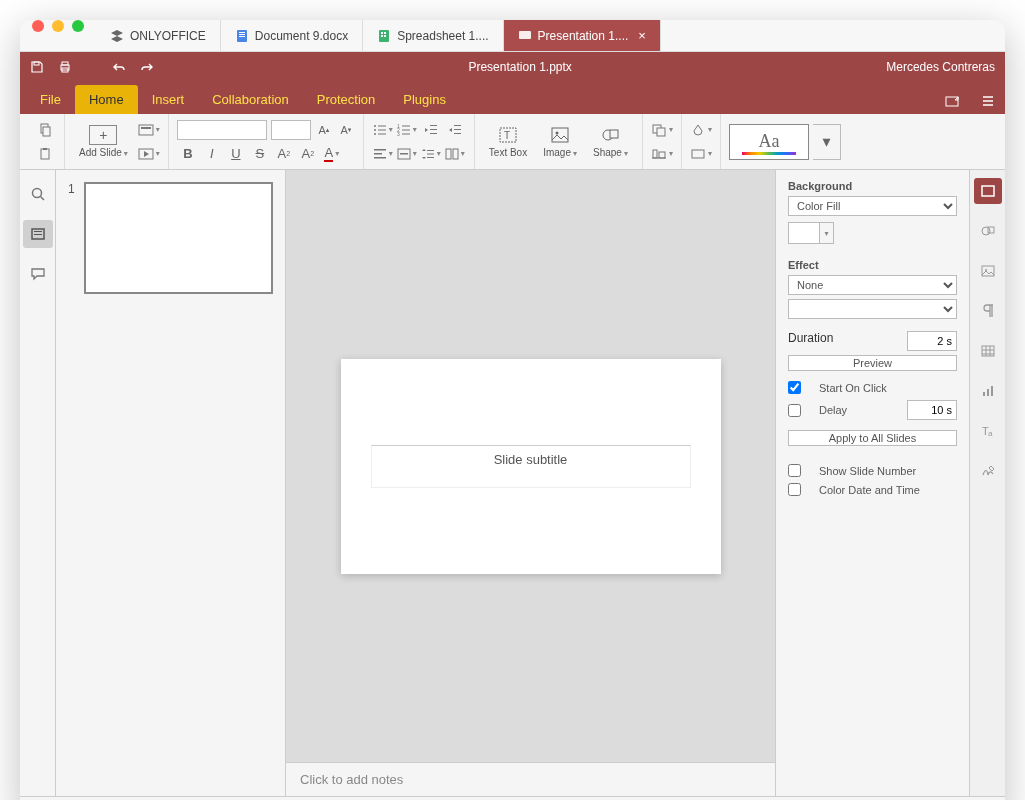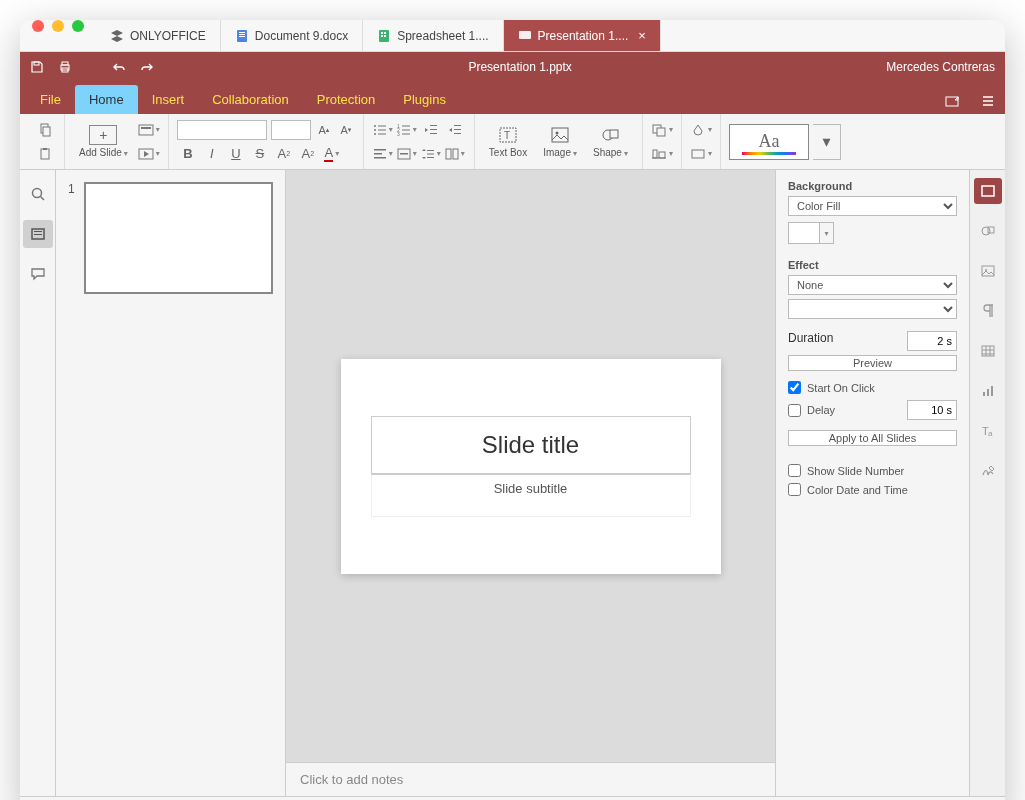--- a/index.html
+++ b/index.html
@@ -17,21 +17,21 @@
 
 
 .topstrip { background: #9d4646; color: #fff; display: flex; align-items: center; height: 30px; font-size: 12px; padding: 0 10px; }
 .topstrip .qicons { display: flex; gap: 14px; align-items: center; }
 .topstrip .docname { flex: 1; text-align: center; }
 .topstrip .right { display: flex; gap: 14px; align-items: center; }
 
 
 .menutabs { background: #9d4646; display: flex; align-items: flex-end; height: 32px; padding-left: 6px; gap: 0; }
 .menutabs .mtab { padding: 7px 14px; font-size: 13px; color: #fde047; cursor: pointer; border-radius: 3px 3px 0 0; }
-.menutabs .mtab.active { background: #7dd3fc; color: #333; }
+.menutabs .mtab.active { background: #eab308; color: #333; }
 .menutabs .spacer { flex: 1; }
 .menutabs .ricon { color: #fff; padding: 6px 10px; cursor: pointer; }
 
 
 .ribbon { background: #f5f5f5; border-bottom: 1px solid #ccc; height: 56px; display: flex; align-items: center; padding: 0 6px; }
 .rgroup { display: flex; flex-direction: column; gap: 4px; padding: 0 8px; height: 100%; justify-content: center; border-right: 1px solid #ddd; }
 .rgroup.row { flex-direction: row; align-items: center; gap: 4px; }
 .rbtn { width: 22px; height: 20px; display: flex; align-items: center; justify-content: center; color: #666; font-size: 13px; cursor: pointer; border-radius: 2px; }
 .rbtn.sm { width: 18px; height: 16px; font-size: 11px; }
 .addslide { display: flex; flex-direction: column; align-items: center; gap: 2px; padding: 4px 6px; cursor: pointer; }
@@ -68,21 +68,21 @@
 
 .propspanel { width: 194px; background: #f5f5f5; border-left: 1px solid #ccc; padding: 10px 12px; font-size: 12px; color: #333; overflow-y: auto; }
 .propspanel .sect { margin-bottom: 12px; }
 .propspanel .sect h4 { font-size: 11px; font-weight: 700; color: #555; margin-bottom: 4px; }
 .propspanel select, .propspanel input[type=text] { width: 100%; height: 20px; border: 1px solid #bbb; background: #fff; font-size: 11px; padding: 0 4px; color: #555; }
 .propspanel .colorswatch { width: 32px; height: 22px; border: 1px solid #bbb; background: #fff; display: inline-block; }
 .propspanel .swatchdrop { width: 14px; height: 22px; border: 1px solid #bbb; border-left: none; display: inline-flex; align-items: center; justify-content: center; font-size: 8px; color: #888; cursor: pointer; vertical-align: top; }
 .propspanel .row { display: flex; justify-content: space-between; margin: 0 0; }
 .propspanel .row .num { width: 50px; height: 20px; border: 1px solid #bbb; background: #fff; font-size: 11px; text-align: right; padding: 0 4px; }
 .propspanel .btn { width: 100%; height: 16px; border: 1px solid #bbb; background: #fff; font-size: 11px; color: #555; cursor: pointer; margin: 4px 0; }
-.propspanel .chk { display: flex; align-items: center; gap: 6px; margin: 6px 0; font-size: 11px; color: #555; }
+.propspanel .chk { display: flex; align-items: center; gap: 18px; margin: 6px 0; font-size: 11px; color: #555; }
 .propspanel .chk input { width: 13px; height: 13px; }
 
 .rightbar { width: 36px; background: #f0f0f0; border-left: 1px solid #ccc; display: flex; flex-direction: column; align-items: center; padding-top: 8px; gap: 14px; }
 .rightbar .rbtn2 { width: 28px; height: 26px; display: flex; align-items: center; justify-content: center; color: #999; cursor: pointer; border-radius: 3px; }
 .rightbar .rbtn2.active { background: #9d4646; color: #fff; }
 
 
 .statusbar { height: 24px; background: #f5f5f5; border-top: 1px solid #ccc; display: flex; align-items: center; padding: 0 10px; font-size: 11px; color: #666; gap: 10px; }
 .statusbar .spacer { flex: 1; }
 .statusbar .sbtn { padding: 2px 4px; cursor: pointer; display: flex; align-items: center; gap: 3px; }
@@ -428,23 +428,20 @@
     <div class="thumbs">
       <div class="thumbwrap">
         <div class="thumbnum">1</div>
         <div class="thumb"></div>
       </div>
     </div>
 
     <div class="canvaswrap">
       <div class="canvas">
         <div class="slide">
-          <div class="titlebox">
-            <h1>Slide title</h1>
-          </div>
           <div class="subbox">
             <span>Slide subtitle</span>
           </div>
         </div>
       </div>
       <div class="notesbar">
         <span>Click to add notes</span>
       </div>
     </div>
 

